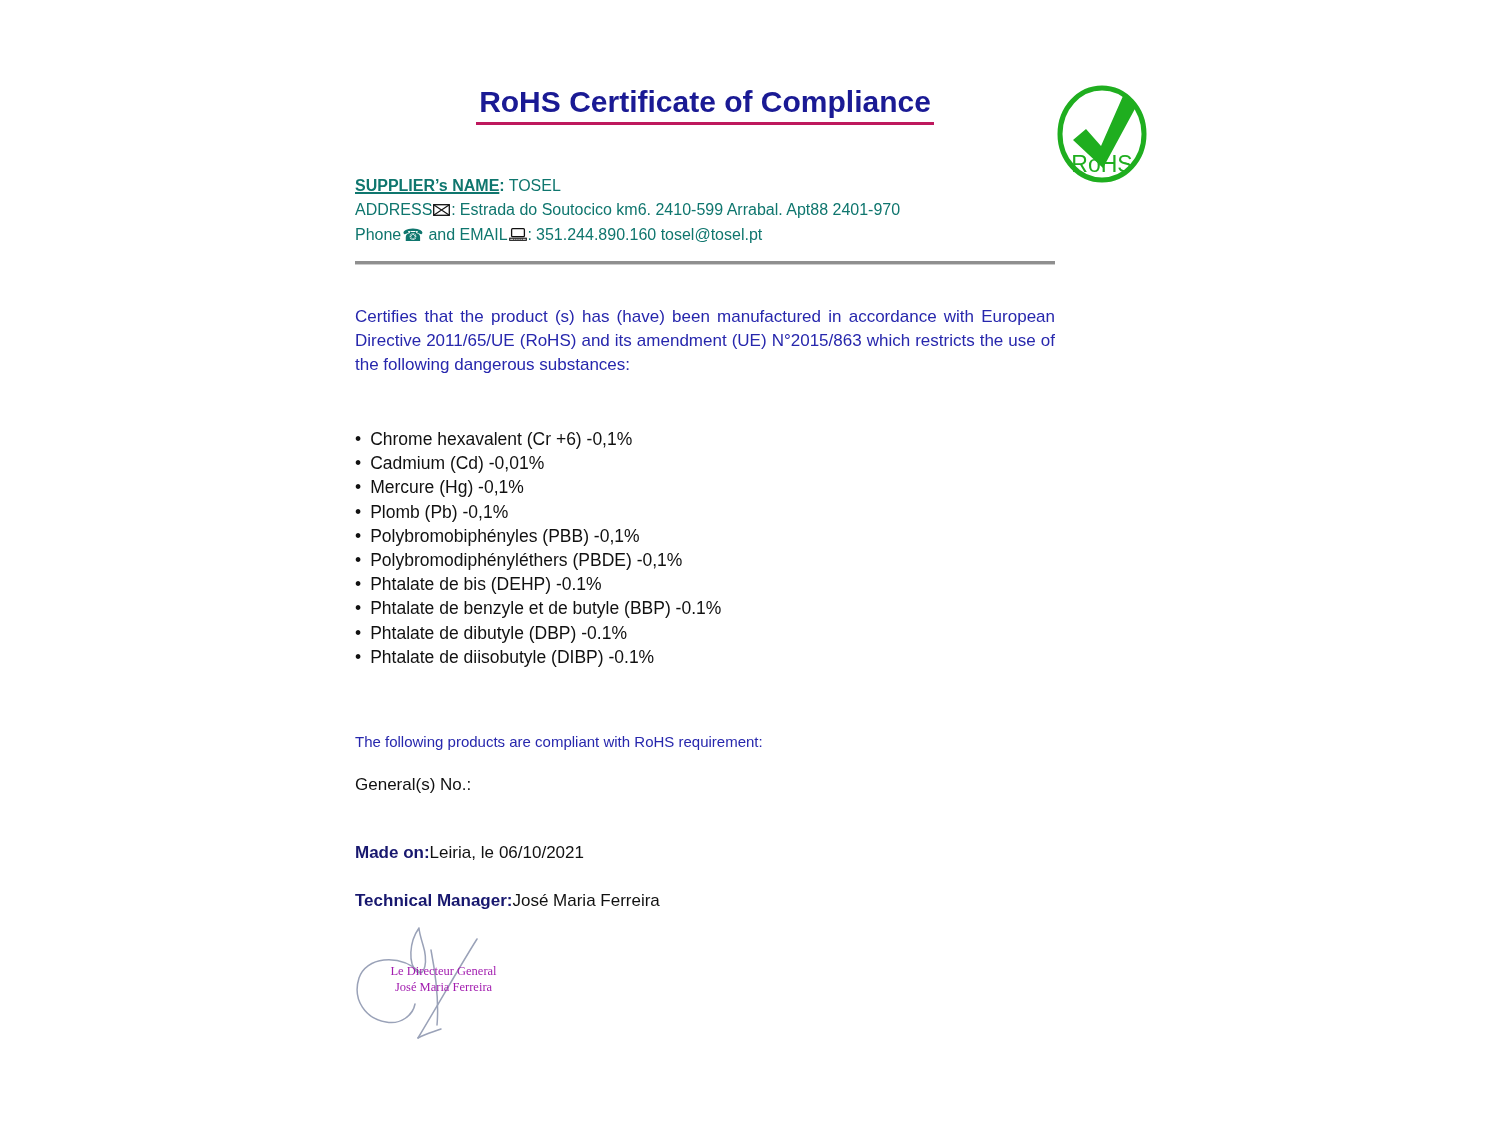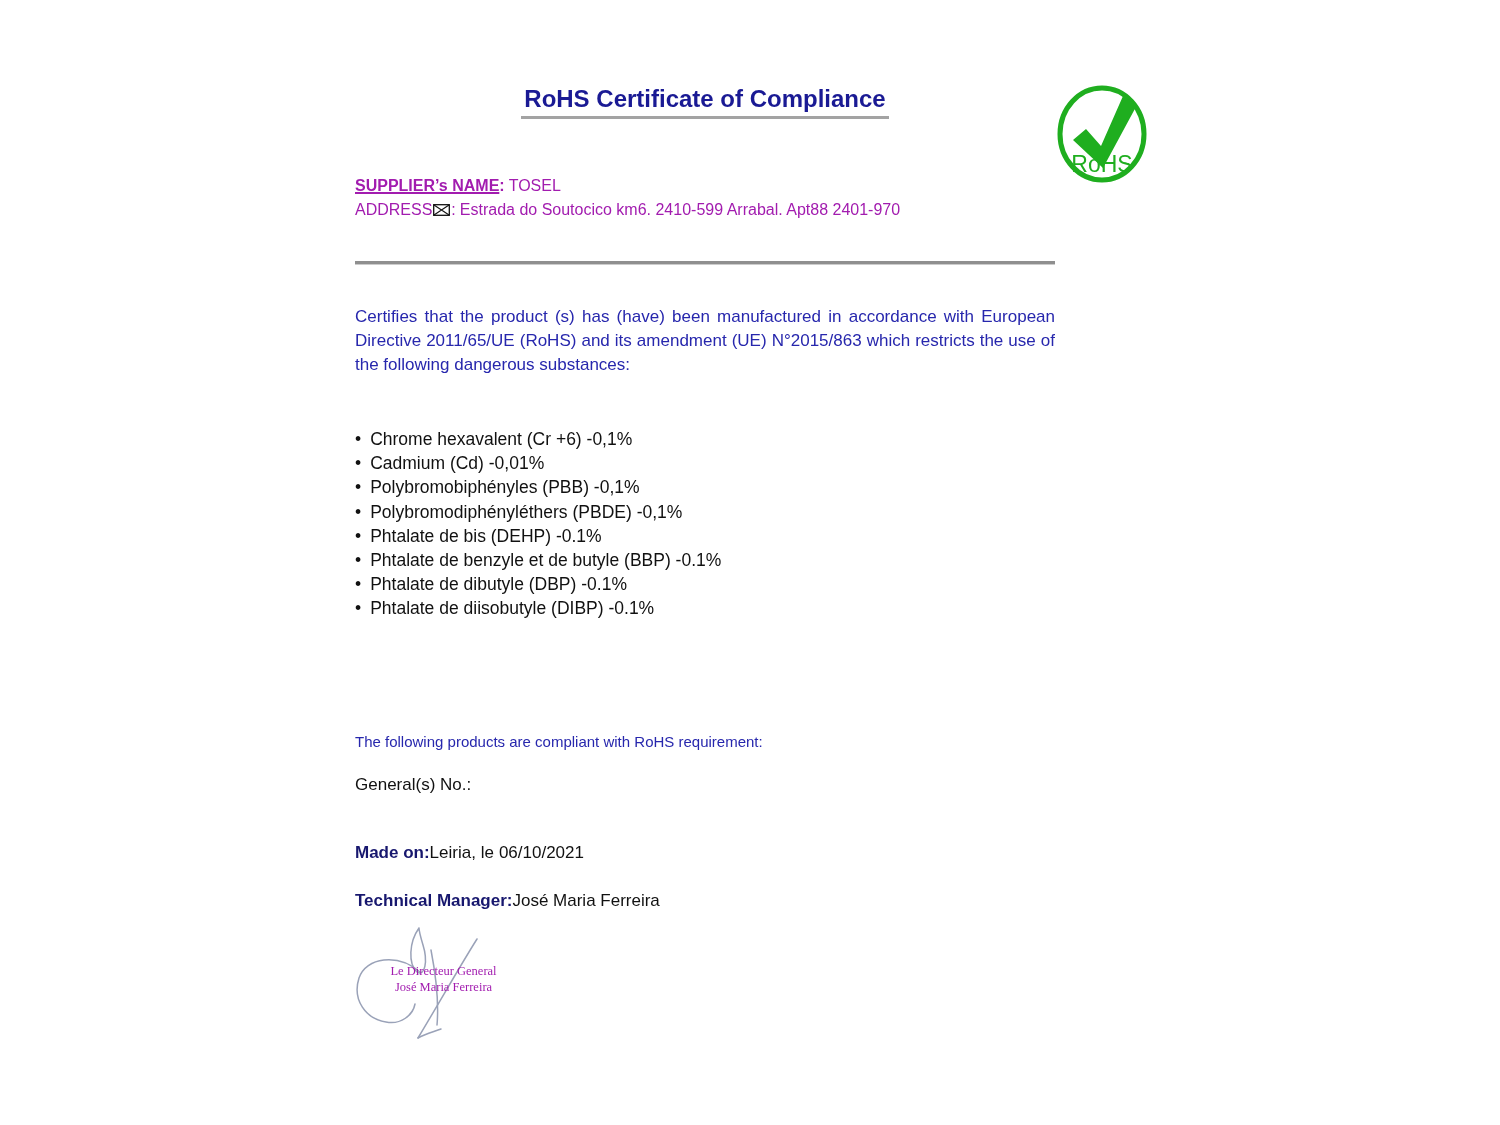--- a/index.html
+++ b/index.html
@@ -15,32 +15,32 @@
     font-family: "Liberation Sans", sans-serif;
     color: #1a1a1a;
   }
   .abs { position: absolute; }
   .col { position: absolute; left: 355px; width: 700px; }
 
   
   .title-wrap { top: 85px; text-align: center; }
   .page-title {
     display: inline-block;
-    font-size: 24px;
+    font-size: 30px;
     font-weight: bold;
     color: #1a1a94;
-    border-bottom: 3px solid #a3a3a3;
+    border-bottom: 3px solid #be185d;
     padding: 0 3px 3px 3px;
   }
 
   
   .logo { left: 1056px; top: 83px; width: 92px; height: 102px; }
 
   
-  .supplier { top: 174px; font-size: 16px; line-height: 24px; color: #a21caf; }
+  .supplier { top: 174px; font-size: 16px; line-height: 24px; color: #0f766e; }
   .sup-line { white-space: nowrap; }
   .sup-label {
     font-weight: bold;
     text-decoration: underline;
     text-decoration-thickness: 1.5px;
   }
   .sup-colon { font-weight: bold; }
   .sup-value { margin-left: 4px; }
   .inline-icon { display: inline-block; vertical-align: -1px; margin: 0 1px; }
   .phone-glyph {
@@ -120,29 +120,38 @@
 <div class="col supplier">
   <div class="sup-line">
     <span class="sup-label">SUPPLIER’s NAME</span><span class="sup-colon">:</span><span class="sup-value">TOSEL</span>
   </div>
   <div class="sup-line">
     <span>ADDRESS</span><span class="inline-icon"><svg width="17" height="12" viewBox="0 0 17 12">
           <rect x="0.7" y="0.7" width="15.6" height="10.6" fill="none" stroke="#111" stroke-width="1.3"></rect>
           <path d="M1,1 L16,11 M16,1 L1,11" stroke="#111" stroke-width="1.1" fill="none"></path>
         </svg></span><span>:</span><span class="sup-value">Estrada do Soutocico km6. 2410-599 Arrabal. Apt88 2401-970</span>
   </div>
+  <div class="sup-line">
+    <span>Phone</span><span class="phone-glyph">☎</span><span class="and-email">and EMAIL</span><span class="inline-icon"><svg width="18" height="13" viewBox="0 0 18 13">
+          <rect x="2.6" y="0.7" width="12.8" height="8" rx="1" fill="none" stroke="#111" stroke-width="1.3"></rect>
+          <rect x="0.7" y="10.2" width="16.6" height="2.1" fill="none" stroke="#111" stroke-width="1.1"></rect>
+          <path d="M4,11.2 h10" stroke="#111" stroke-width="0.8" stroke-dasharray="1.2 1" fill="none"></path>
+        </svg></span><span>:</span><span class="sup-value">351.244.890.160 tosel@tosel.pt</span>
+  </div>
 </div>
 
 <div class="abs rule"></div>
 
 <p class="col certify">Certifies that the product (s) has (have) been manufactured in accordance with European Directive 2011/65/UE (RoHS) and its amendment (UE) N°2015/863 which restricts the use of the following dangerous substances:</p>
 
 <ul class="col substances">
   <li>Chrome hexavalent (Cr +6) -0,1%</li>
   <li>Cadmium (Cd) -0,01%</li>
+  <li>Mercure (Hg) -0,1%</li>
+  <li>Plomb (Pb) -0,1%</li>
   <li>Polybromobiphényles (PBB) -0,1%</li>
   <li>Polybromodiphényléthers (PBDE) -0,1%</li>
   <li>Phtalate de bis (DEHP) -0.1%</li>
   <li>Phtalate de benzyle et de butyle (BBP) -0.1%</li>
   <li>Phtalate de dibutyle (DBP) -0.1%</li>
   <li>Phtalate de diisobutyle (DIBP) -0.1%</li>
 </ul>
 
 <p class="col compliant">The following products are compliant with RoHS requirement:</p>
 <p class="col article">General(s) No.:</p>

